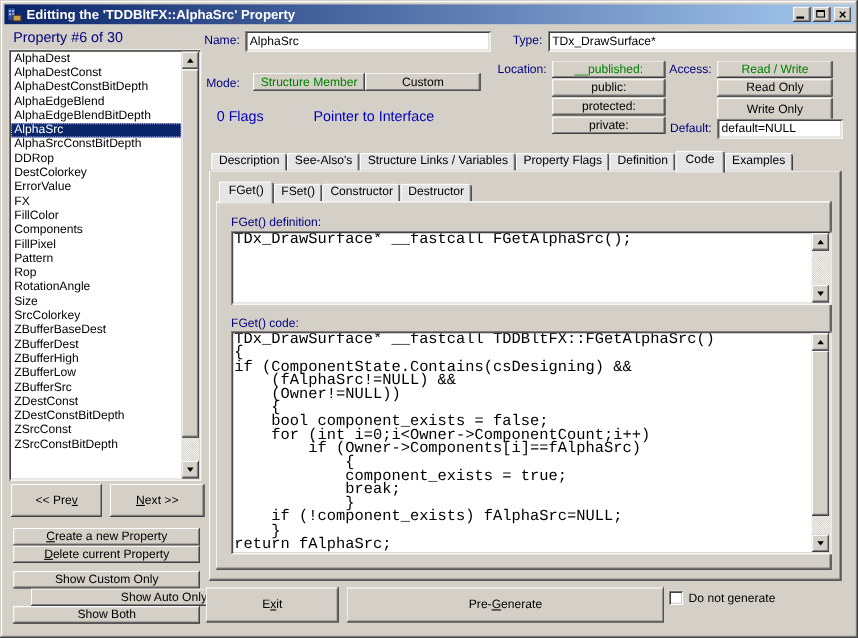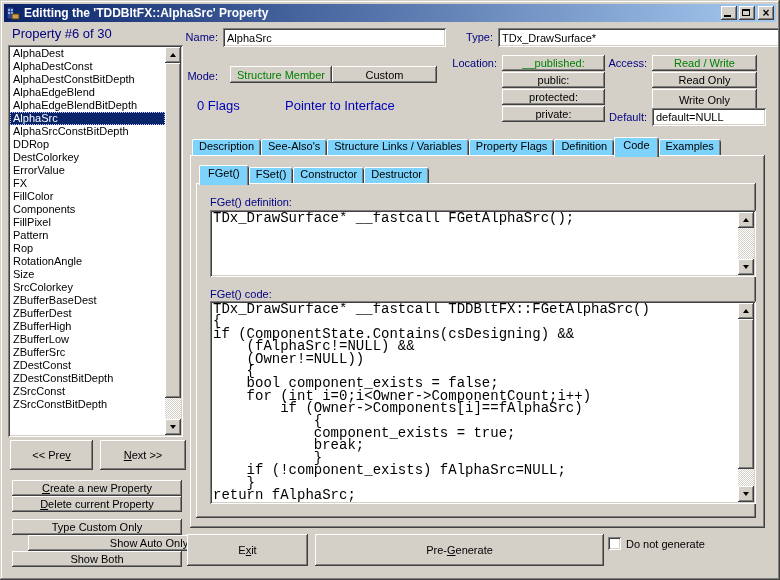--- a/index.html
+++ b/index.html
@@ -43,21 +43,21 @@
   .dither{background-color:#d4d0c8;
     background-image:linear-gradient(45deg,#fff 25%,transparent 25%,transparent 75%,#fff 75%),
                      linear-gradient(45deg,#fff 25%,transparent 25%,transparent 75%,#fff 75%);
     background-size:2px 2px;background-position:0 0,1px 1px;}
   .sb-btn{width:16px;height:16px;display:flex;align-items:center;justify-content:center;}
   .tri-up{width:0;height:0;border-left:3px solid transparent;border-right:3px solid transparent;border-bottom:4px solid #000;}
   .tri-down{width:0;height:0;border-left:3px solid transparent;border-right:3px solid transparent;border-top:4px solid #000;}
 
   
   .tab-row{display:flex;align-items:flex-end;z-index:5;}
-  .tab{height:16px;line-height:15px;padding:0 7px;background:#7dd3fc;white-space:nowrap;
+  .tab{height:16px;line-height:15px;padding:0 7px;background:#e5e5e5;white-space:nowrap;
     border-top-left-radius:2px;border-top-right-radius:2px;
     box-shadow:inset 0 1px 0 #fff,inset 1px 0 0 #fff,inset -1px 0 0 #404040,inset -2px 0 0 #808080;}
   .tab.selected{height:20px;line-height:17px;padding:0 9px;margin-bottom:-2px;position:relative;z-index:6;}
 
   
   .codebox{font-family:Liberation Mono, monospace;font-size:14px;line-height:12.4px;padding-left:12px;}
   .code-text{position:absolute;left:3px;top:2px;right:19px;bottom:2px;overflow:hidden;white-space:pre;}
   u{text-decoration:underline;}
 </style>
 </head>
@@ -139,21 +139,21 @@
 <div class="abs raised btn" style="left:100px;top:440px;width:86px;height:30px;">
     <span><u>N</u>ext &gt;&gt;</span>
   </div>
 <div class="abs raised btn" style="left:12px;top:480px;width:170px;height:16px;">
     <span><u>C</u>reate a new Property</span>
   </div>
 <div class="abs raised btn" style="left:12px;top:496px;width:170px;height:16px;">
     <span><u>D</u>elete current Property</span>
   </div>
 <div class="abs raised btn" style="left:12px;top:519px;width:170px;height:16px;">
-    <span>Type Custom Only</span>
+    <span>Show Custom Only</span>
   </div>
 <div class="abs raised btn" style="left:28px;top:535px;width:162px;height:16px;padding-left:40px;">
     <span>Show Auto Only</span>
   </div>
 <div class="abs raised btn" style="left:12px;top:551px;width:170px;height:16px;">
     <span>Show Both</span>
   </div>
 
 <div class="abs navy rlbl" style="left:150px;top:31px;width:68px;">Name:</div>
 <div class="abs sunken input" style="left:223px;top:28px;width:215px;height:19px;">

